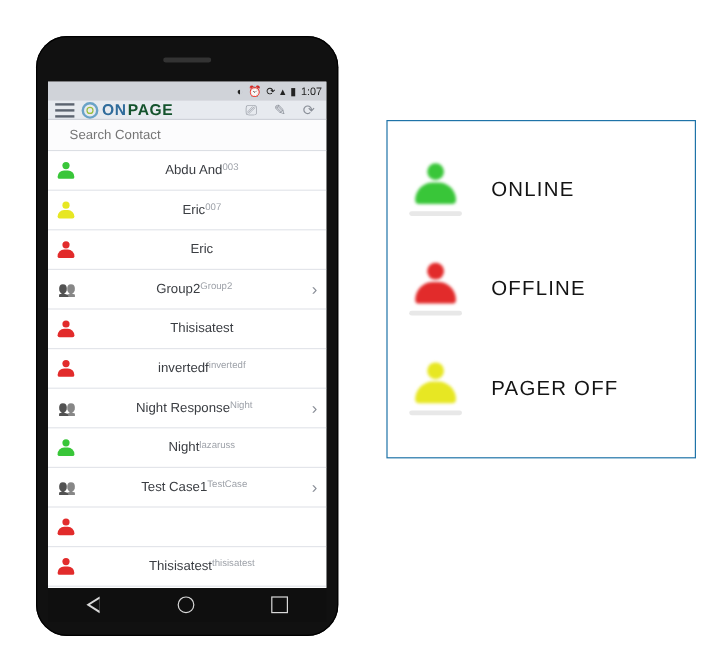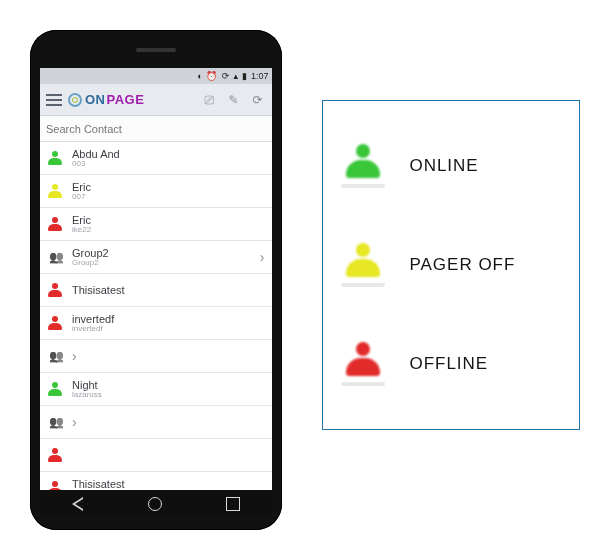--- a/index.html
+++ b/index.html
@@ -53,21 +53,21 @@
     justify-content: flex-end;
     align-items: center;
     gap: 4px;
     padding: 0 4px;
     font-size: 9px;
     color: #222;
   }
   .statusbar .ic { font-size: 9px; line-height: 1; }
   
   .appbar {
-    height: 32px;
+    height: 16px;
     background: #e7eaef;
     border-bottom: 1px solid #cfd2d9;
     display: flex;
     align-items: center;
     padding: 0 6px;
     gap: 6px;
   }
   .hamburger {
     width: 16px;
     height: 12px;
@@ -87,33 +87,33 @@
   }
   .logo .ring {
     width: 14px; height: 14px; border: 2px solid #6aa3c7;
     border-radius: 50%; position: relative; margin-right: 2px;
   }
   .logo .ring::after {
     content: ""; position: absolute; inset: 2px;
     border: 1px solid #9bbf3a; border-radius: 50%;
   }
   .logo .on { color: #2f6b9b; }
-  .logo .page { color: #a21caf; }
+  .logo .page { color: #14532d; }
   .appbar .spacer { flex: 1; }
   .appbar .act {
     width: 18px; height: 18px; display:flex; align-items:center; justify-content:center;
     color: #8a8f98; font-size: 12px; cursor: pointer;
   }
   
   .search {
     height: 26px;
     background: #fcfcfd;
     border-bottom: 1px solid #dcdfe4;
     display: flex; align-items: center;
-    padding: 0 6px;
+    padding: 0 18px;
   }
   .search input {
     width: 100%; border: none; outline: none; background: transparent;
     font-size: 11px; color: #888;
   }
   
   .list {
     flex: 1;
     overflow-y: auto;
     background: #fff;
@@ -124,21 +124,21 @@
     height: 33px;
     border-bottom: 1px solid #e3e5ea;
     padding: 0 8px 0 6px;
     gap: 8px;
     cursor: pointer;
   }
   .row .icon {
     width: 18px; display:flex; justify-content:center; align-items:center;
   }
   .row .labels {
-    flex: 1; display:flex; flex-direction:column; justify-content:center; line-height:1.1;
+    flex: 1; display:flex; flex-direction:row; justify-content:center; line-height:1.1;
   }
   .row .name { font-size: 11px; color: #3a3d42; }
   .row .sub { font-size: 8px; color: #9ea2a9; }
   .row .chev { color: #8a8f98; font-size: 14px; }
   
   .person {
     width: 14px; height: 14px; position: relative;
   }
   .person::before {
     content: ""; position: absolute; top: 0; left: 50%;
@@ -189,21 +189,21 @@
     border-top: 5px solid transparent;
     border-bottom: 5px solid transparent;
     border-right: 8px solid #111;
   }
   .navbtn.circ { border-radius: 50%; }
   .navbtn.sq { }
   
   .legend {
     margin-top: 70px;
     width: 260px;
-    height: 330px;
+    height: 282px;
     border: 1px solid #1f73a8;
     padding: 16px 20px;
     display: flex;
     flex-direction: column;
     justify-content: space-around;
   }
   .legend-row {
     display: flex;
     align-items: center;
     gap: 26px;
@@ -270,21 +270,20 @@
               <div class="name">Eric</div>
               <div class="sub">007</div>
             </div>
           </div>
           <div class="row">
             <div class="icon">
               <div class="person c-red"></div>
             </div>
             <div class="labels">
               <div class="name">Eric</div>
-              <div class="sub">ike22</div>
             </div>
           </div>
           <div class="row">
             <div class="icon">
               <span class="group-ic" style="filter: grayscale(1) contrast(2);">👥</span>
             </div>
             <div class="labels">
               <div class="name">Group2</div>
               <div class="sub">Group2</div>
             </div>
@@ -304,34 +303,42 @@
             </div>
             <div class="labels">
               <div class="name">invertedf</div>
               <div class="sub">invertedf</div>
             </div>
           </div>
           <div class="row">
             <div class="icon">
               <span class="group-ic" style="filter: grayscale(1) contrast(2);">👥</span>
             </div>
+            <div class="labels">
+              <div class="name">Night Response</div>
+              <div class="sub">Night</div>
+            </div>
             <div class="chev">›</div>
           </div>
           <div class="row">
             <div class="icon">
               <div class="person c-green"></div>
             </div>
             <div class="labels">
               <div class="name">Night</div>
               <div class="sub">lazaruss</div>
             </div>
           </div>
           <div class="row">
             <div class="icon">
               <span class="group-ic" style="filter: grayscale(1) contrast(2);">👥</span>
+            </div>
+            <div class="labels">
+              <div class="name">Test Case1</div>
+              <div class="sub">TestCase</div>
             </div>
             <div class="chev">›</div>
           </div>
           <div class="row">
             <div class="icon">
               <div class="person c-red"></div>
             </div>
           </div>
           <div class="row">
             <div class="icon">
@@ -358,29 +365,29 @@
           <div class="blurwrap">
             <div class="person lg c-green"></div>
           </div>
           <div class="bar"></div>
         </div>
         <div class="txt">ONLINE</div>
       </div>
       <div class="legend-row">
         <div class="iconwrap">
           <div class="blurwrap">
-            <div class="person lg c-yellow"></div>
+            <div class="person lg c-red"></div>
           </div>
           <div class="bar"></div>
         </div>
-        <div class="txt">PAGER OFF</div>
+        <div class="txt">OFFLINE</div>
       </div>
       <div class="legend-row">
         <div class="iconwrap">
           <div class="blurwrap">
-            <div class="person lg c-red"></div>
+            <div class="person lg c-yellow"></div>
           </div>
           <div class="bar"></div>
         </div>
-        <div class="txt">OFFLINE</div>
+        <div class="txt">PAGER OFF</div>
       </div>
     </div>
 </div>
 
 </body></html>

